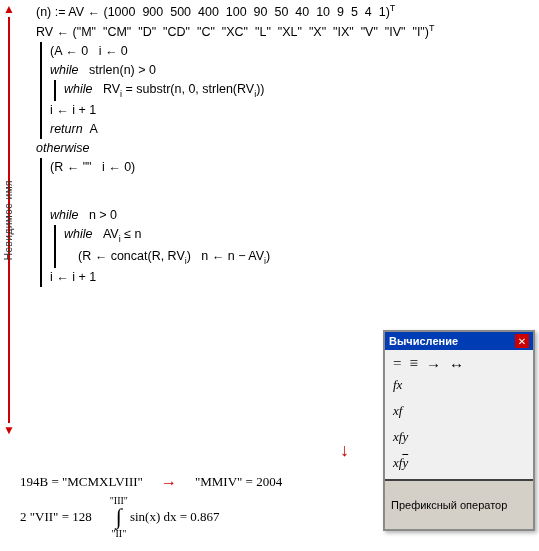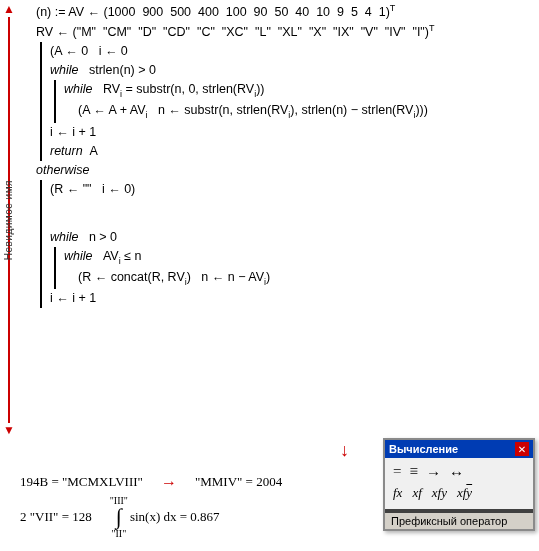--- a/index.html
+++ b/index.html
@@ -61,23 +61,20 @@
         <span><em>while</em>&nbsp;&nbsp;&nbsp;strlen(n) &gt; 0</span>
       </div>
 
       <div style="position:relative;padding-left:14px;">
         <div style="position:absolute;left:4px;top:0;bottom:0;width:1.5px;background:#000;"></div>
 
         <div style="white-space:nowrap;">
           <span><em>while</em>&nbsp;&nbsp;&nbsp;RV<sub>i</sub> = substr(n, 0, strlen(RV<sub>i</sub>))</span>
         </div>
 
-        <div style="white-space:nowrap;padding-left:14px;">
-          <span>(A ← A + AV<sub>i</sub>&nbsp;&nbsp;&nbsp;n ← substr(n, strlen(RV<sub>i</sub>), strlen(n) − strlen(RV<sub>i</sub>)))</span>
-        </div>
       </div>
 
       <div style="white-space:nowrap;">
         <span>i ← i + 1</span>
       </div>
 
       <div style="white-space:nowrap;">
         <span><em>return</em>&nbsp;&nbsp;A</span>
       </div>
     </div>
@@ -149,26 +146,26 @@
 
     <div style="padding:5px 8px;">
 
       <div style="display:flex;gap:8px;margin-bottom:5px;font-size:15px;font-family:'Times New Roman',serif;">
         <span style="cursor:pointer;">=</span>
         <span style="cursor:pointer;">≡</span>
         <span style="cursor:pointer;">→</span>
         <span style="cursor:pointer;">↔</span>
       </div>
 
-      <div style="display:flex;gap:10px;margin-bottom:3px;font-family:'Times New Roman',serif;font-size:13px;">
+      <div style="display:flex;gap:10px;margin-bottom:3px;font-family:'Times New Roman',serif;font-size:13px;flex-direction:column;">
         <span style="cursor:pointer;font-style:italic;">fx</span>
         <span style="cursor:pointer;font-style:italic;">xf</span>
         <span style="cursor:pointer;font-style:italic;">xfy</span>
         <span style="cursor:pointer;font-style:italic;">xf<span style="text-decoration:overline;">y</span></span>
       </div>
     </div>
 
-    <div style="background:#d4d0c8;border-top:4px solid #404040;padding:2px 6px;font-size:11px;">
+    <div style="background:#d4d0c8;border-top:2px solid #404040;padding:18px 6px;font-size:11px;">
       <span>Префиксный оператор</span>
     </div>
   </div>
 
 </div>
 
 </body></html>

